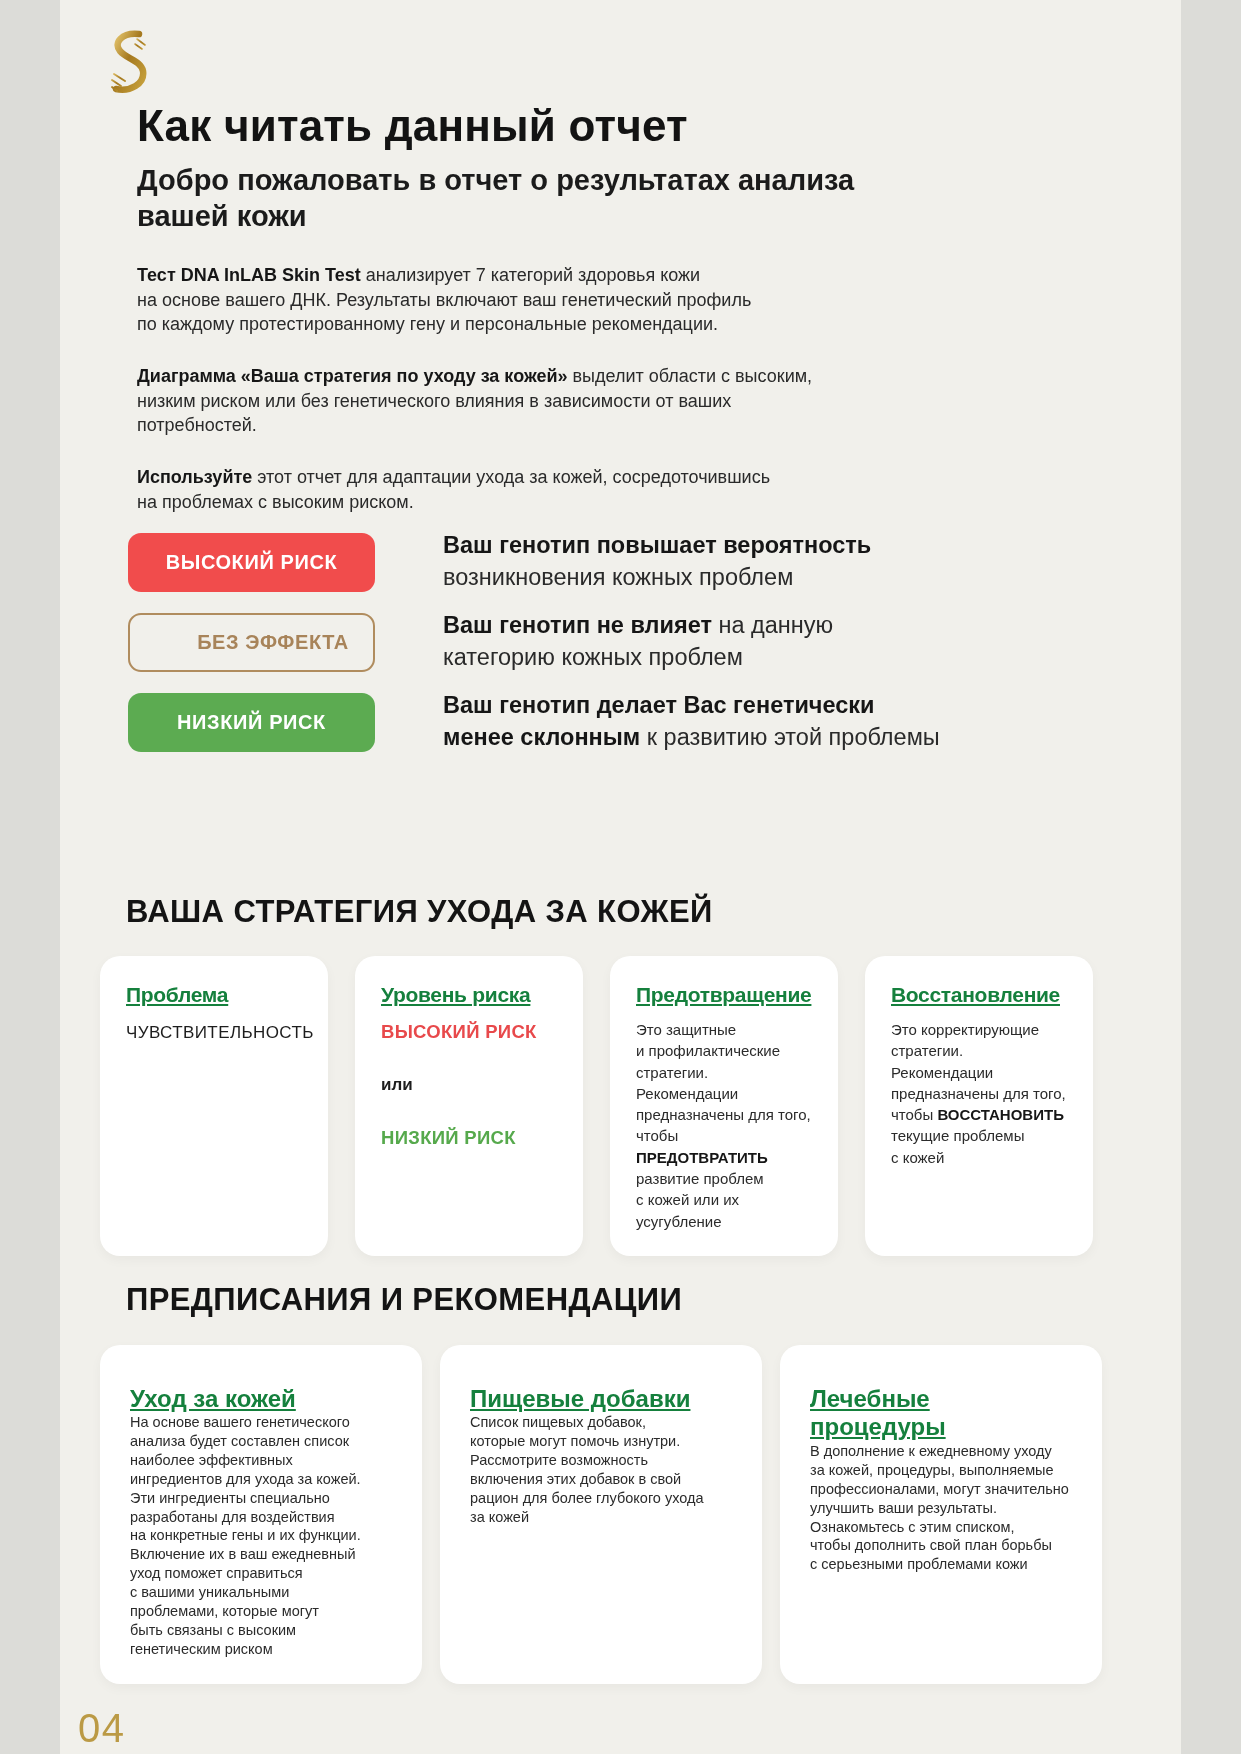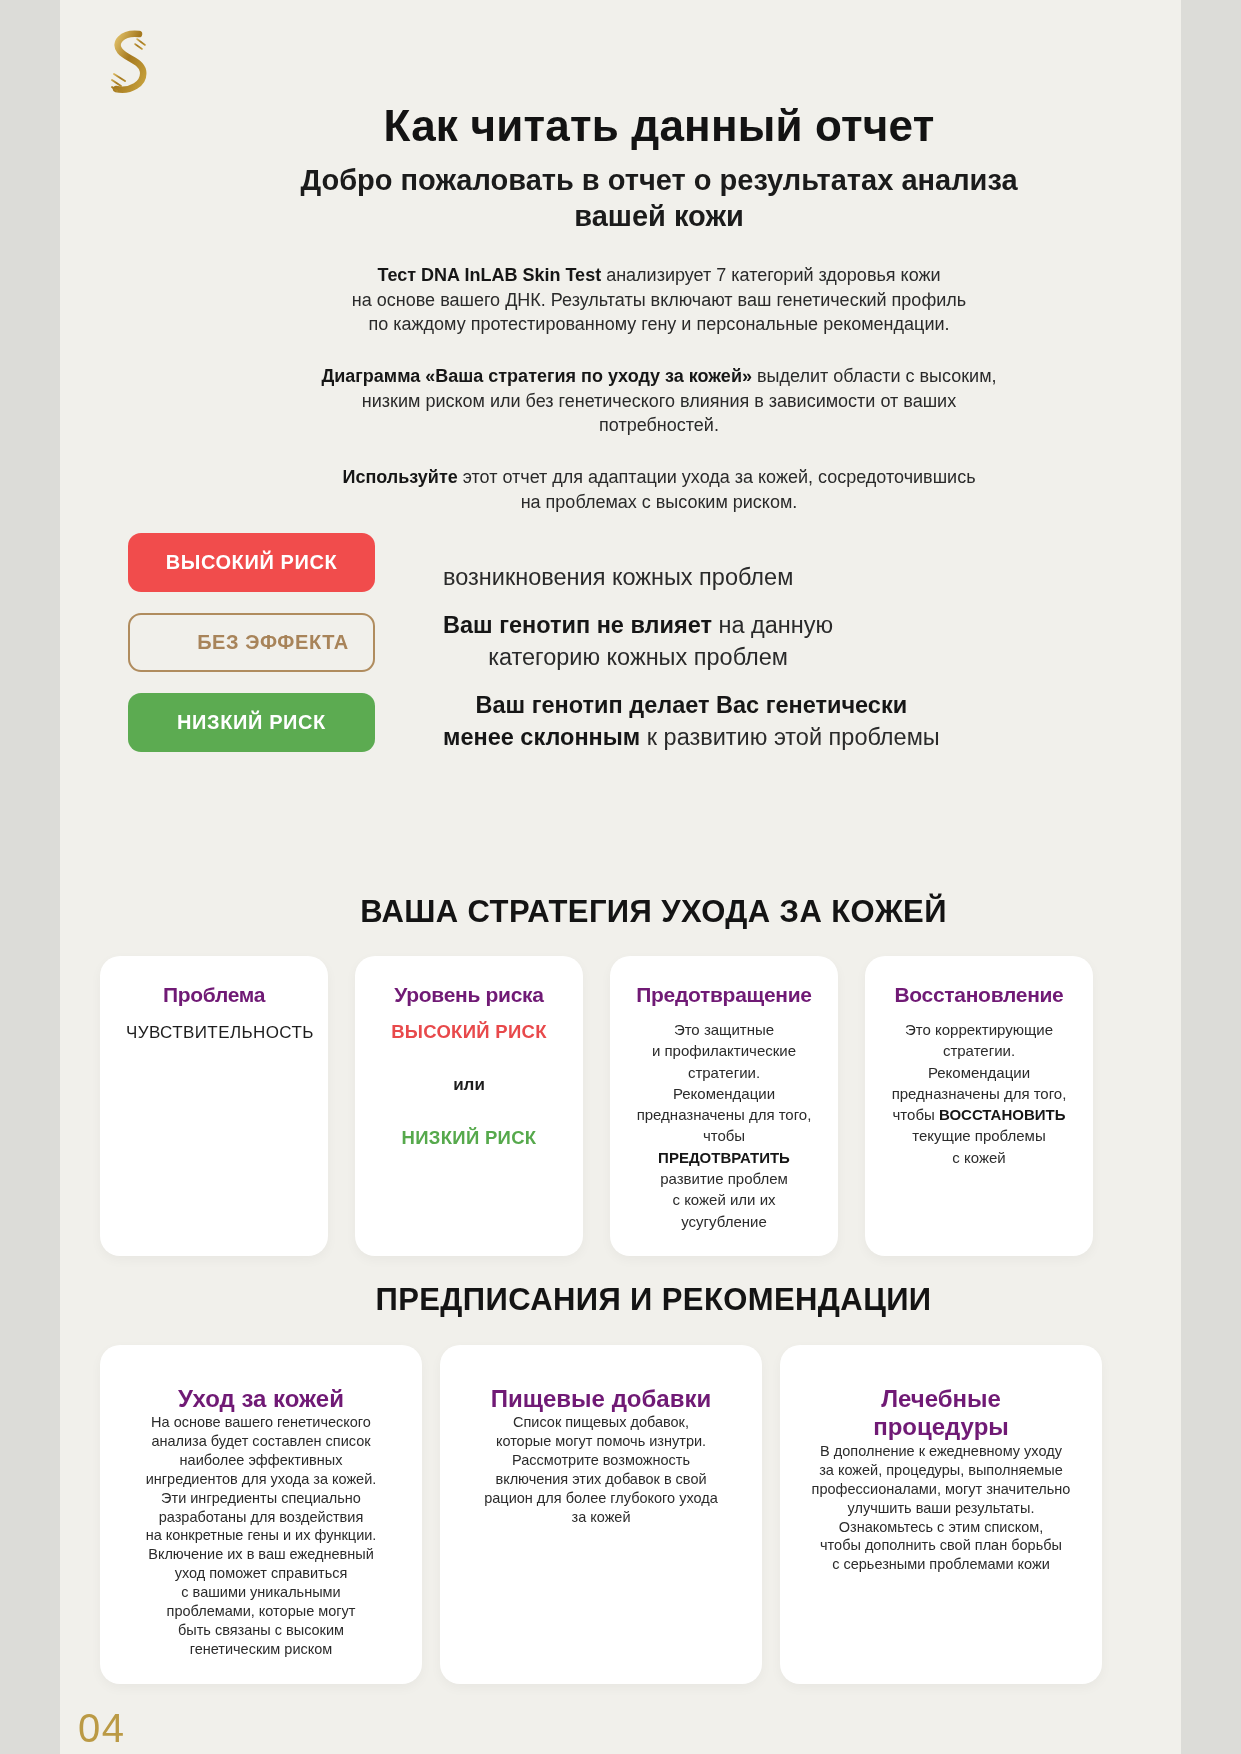--- a/index.html
+++ b/index.html
@@ -1,19 +1,19 @@
 <!DOCTYPE html>
 <html><head>
 <meta charset="utf-8">
 <style>
   html,body{margin:0;padding:0;background:#dcdcd8;}
   .page{
     position:relative;width:1121px;height:1754px;margin:0 auto;
     background:#F1F0EB;overflow:hidden;
-    font-family:"Liberation Sans",sans-serif;color:#222;text-align:center;
+    font-family:"Liberation Sans",sans-serif;color:#222;
   }
   .logo{position:absolute;top:30px;left:44px;width:52px;height:66px;}
   h1.title{margin:0;padding:102px 0 0 77px;font-size:44px;line-height:1.08;
     font-weight:800;letter-spacing:.2px;color:#131313;}
   h2.subtitle{margin:12px 0 0 77px;font-size:29px;font-weight:700;line-height:1.27;
     color:#1b1b1b;white-space:pre-line;}
   p.intro-p{margin:27px 0 0 77px;font-size:18px;line-height:1.37;color:#2a2a2a;
     white-space:pre-line;}
   p.intro-p.first{margin-top:28px;}
   .b{font-weight:700;color:#161616;}
@@ -32,21 +32,21 @@
   
   .section-title{margin:140px 0 0 66px;font-size:31px;font-weight:700;line-height:1.15;
     letter-spacing:.4px;color:#141414;}
   .section-title.rx{margin-top:26px;}
   .cards{display:flex;align-items:stretch;margin:26px 0 0 40px;gap:27px;}
   .cards.rx{margin-top:27px;gap:18px;}
   .card{background:#ffffff;border-radius:20px;box-sizing:border-box;
     box-shadow:0 4px 12px rgba(0,0,0,.04);}
   .cards.strategy .card{width:228px;min-height:266px;padding:26px 26px 24px;}
   .cards.rx .card{width:322px;padding:40px 30px 26px;}
-  .card h4{margin:0;font-size:21px;letter-spacing:-.3px;font-weight:700;color:#701a75;line-height:1.2;}
+  .card h4{margin:0;font-size:21px;letter-spacing:-.3px;font-weight:700;color:#15803d;line-height:1.2;text-decoration:underline;}
   .cards.rx .card h4{font-size:24px;letter-spacing:0;}
   .card .label{margin-top:16px;font-size:17px;letter-spacing:.4px;color:#1d1d1d;}
   .risk-high{margin-top:14px;font-size:18.5px;font-weight:600;letter-spacing:.3px;color:#E8494B;}
   .or{margin-top:32px;font-size:17px;font-weight:700;color:#1d1d1d;}
   .risk-low{margin-top:32px;font-size:18.5px;font-weight:600;letter-spacing:.3px;color:#56A94C;}
   p.card-body{margin:12px 0 0 0;font-size:15px;line-height:1.42;color:#2b2b2b;white-space:pre-line;}
   .cards.rx p.card-body{margin-top:0;font-size:14.5px;line-height:1.3;}
   
   .footer{display:flex;align-items:center;margin-top:22px;}
   .page-number{margin-left:18px;font-size:40px;letter-spacing:1.5px;color:#BB9A45;font-weight:400;}
@@ -82,21 +82,21 @@
   <p class="intro-p"><span class="b">Диаграмма «Ваша стратегия по уходу за кожей»</span><span> выделит области с высоким,
 низким риском или без генетического влияния в зависимости от ваших
 потребностей.</span></p>
 
   <p class="intro-p"><span class="b">Используйте</span><span> этот отчет для адаптации ухода за кожей, сосредоточившись
 на проблемах с высоким риском.</span></p>
 
   <div class="legend">
     <div class="legend-row first">
       <div class="badge red">ВЫСОКИЙ РИСК</div>
-      <p class="legend-desc"><span>
+      <p class="legend-desc"><span class="b">Ваш генотип повышает вероятность</span><span>
 возникновения кожных проблем</span></p>
     </div>
     <div class="legend-row">
       <div class="badge outline">БЕЗ ЭФФЕКТА</div>
       <p class="legend-desc"><span class="b">Ваш генотип не влияет</span><span> на данную
 категорию кожных проблем</span></p>
     </div>
     <div class="legend-row">
       <div class="badge green">НИЗКИЙ РИСК</div>
       <p class="legend-desc"><span class="b">Ваш генотип делает Вас генетически

